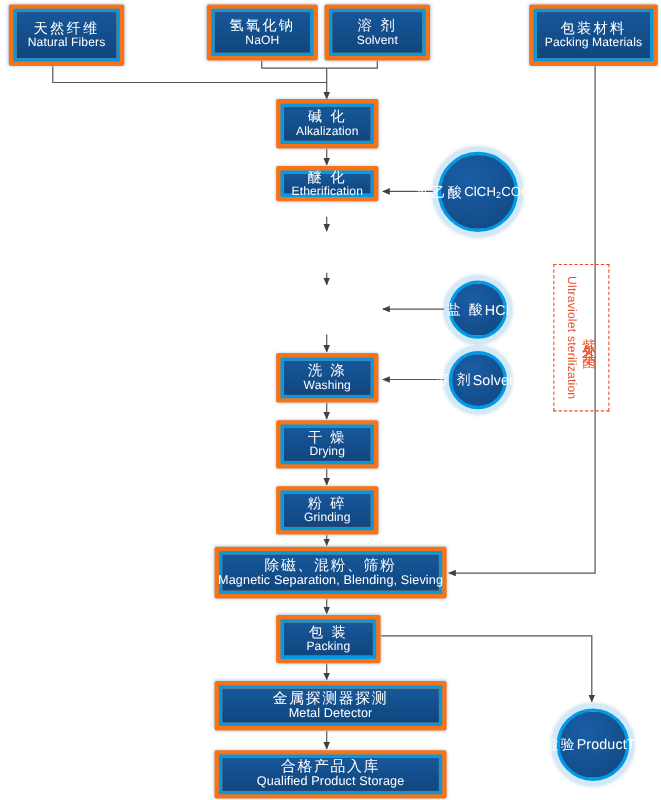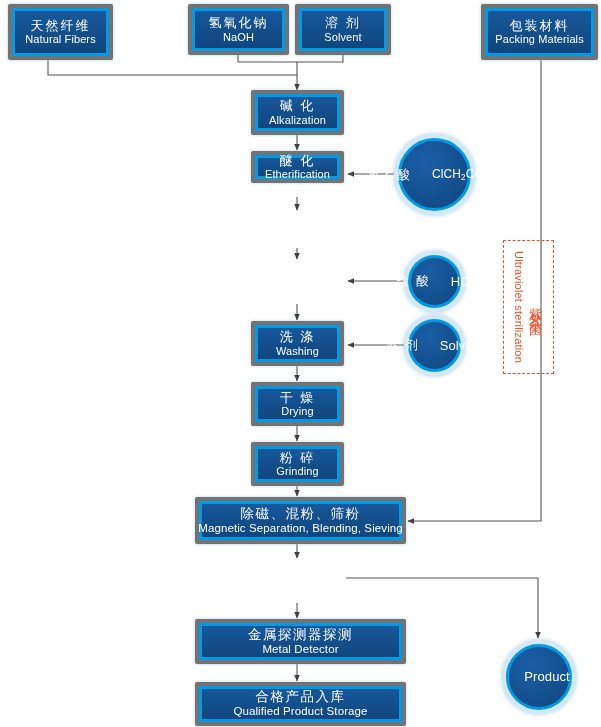--- a/index.html
+++ b/index.html
@@ -19,21 +19,21 @@
   #wires{
     position:absolute;
     left:0;top:0;
     width:601px;height:727px;
     pointer-events:none;
   }
   
   .node{
     position:absolute;
     box-sizing:border-box;
-    background:#737373;
+    background:#f97316;
     border-radius:2px;
     padding:4px;
     box-shadow:0 0 3px rgba(150,195,228,.85);
   }
   .node > .inner{
     box-sizing:border-box;
     width:100%;
     height:100%;
     border:3px solid #039ae5;
     background:#11528f;
@@ -80,21 +80,21 @@
     background:#11528f;
     background:radial-gradient(circle at 38% 30%,#1a5ea6 0%,#10467e 100%);
     display:flex;
     flex-direction:row;
     align-items:center;
     justify-content:center;
     text-align:left;
     line-height:1.2;
   }
   .circle .cn{font-size:13px;letter-spacing:2px;}
-  .circle .en{font-size:12px;margin-left:20px;}
+  .circle .en{font-size:12px;}
   .circle.small .cn{font-size:12.5px;}
   .circle.small .en{font-size:13px;}
   sub{font-size:.68em;vertical-align:-.22em;}
 
   
   .uvbox{
     position:absolute;
     box-sizing:border-box;
     border:1.5px dashed #e8512a;
     display:flex;
@@ -224,20 +224,26 @@
     </div>
   </div>
 
   <div class="node" style="left:251px;top:442px;width:93px;height:44px;">
     <div class="inner">
       <div class="cn">粉 碎</div>
       <div class="en">Grinding</div>
     </div>
   </div>
 
+  <div class="node" style="left:251px;top:559px;width:95px;height:44px;">
+    <div class="inner">
+      <div class="cn">包 装</div>
+      <div class="en">Packing</div>
+    </div>
+  </div>
 
   <div class="node wide" style="left:195px;top:682px;width:211px;height:44px;">
     <div class="inner">
       <div class="cn">合格产品入库</div>
       <div class="en">Qualified Product Storage</div>
     </div>
   </div>
 
   <div class="node wide" style="left:195px;top:619px;width:211px;height:45px;">
     <div class="inner">

